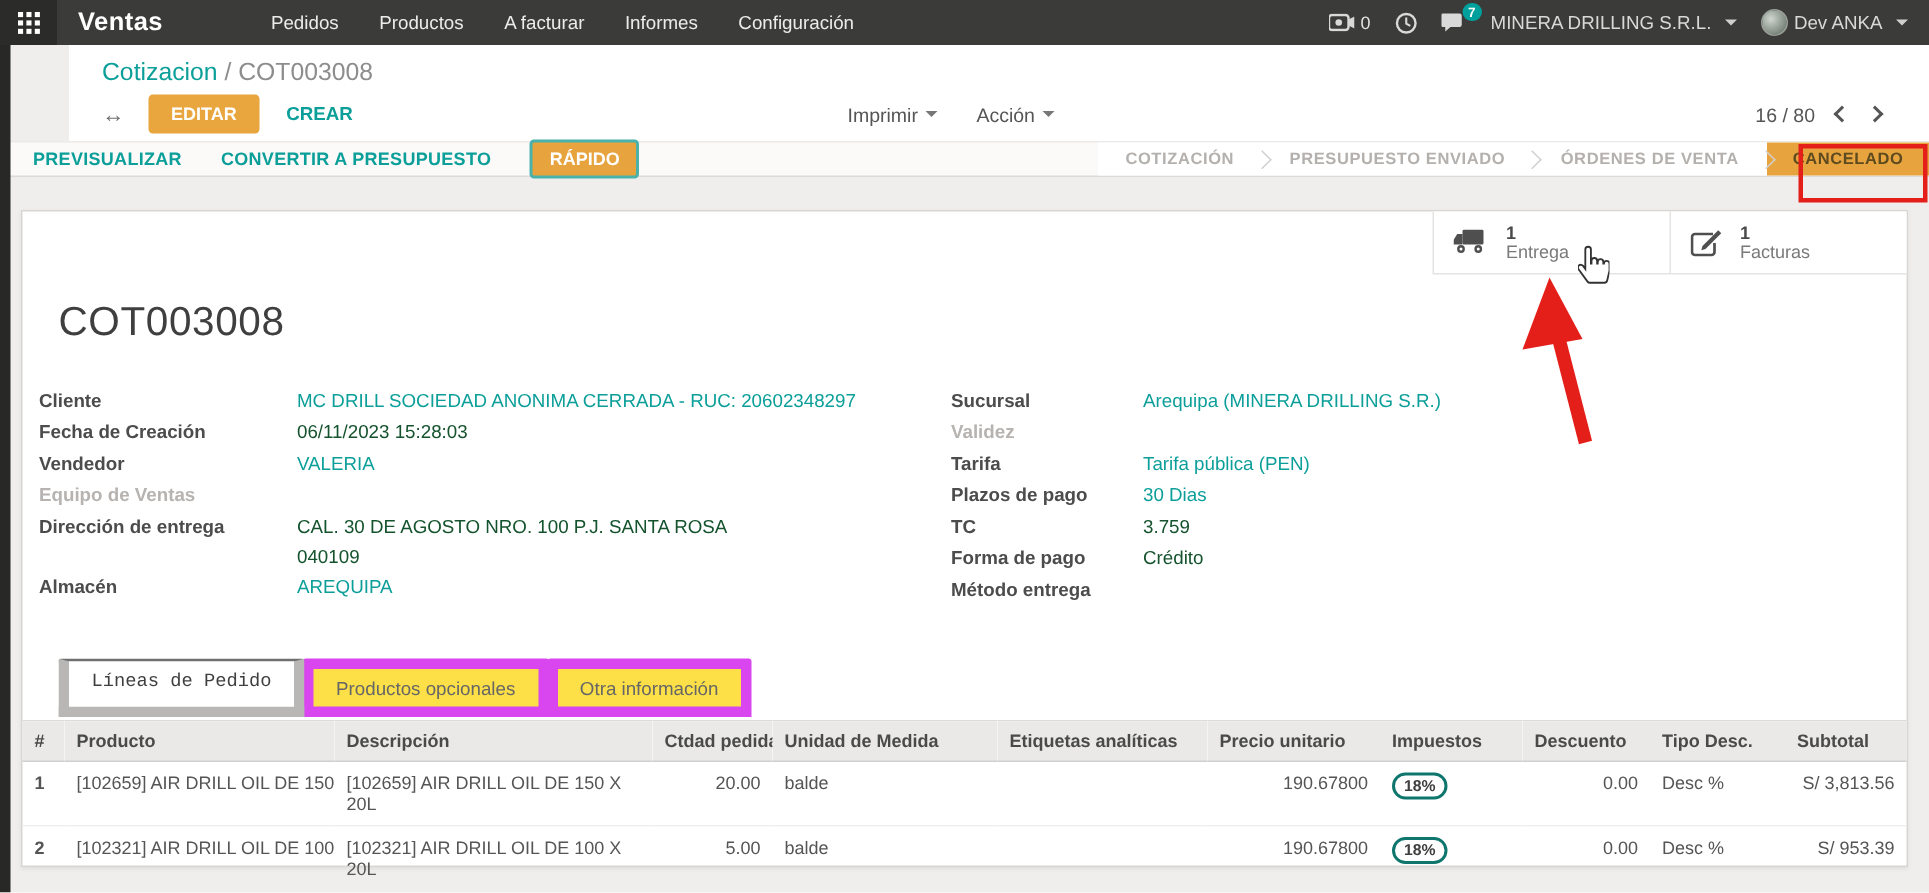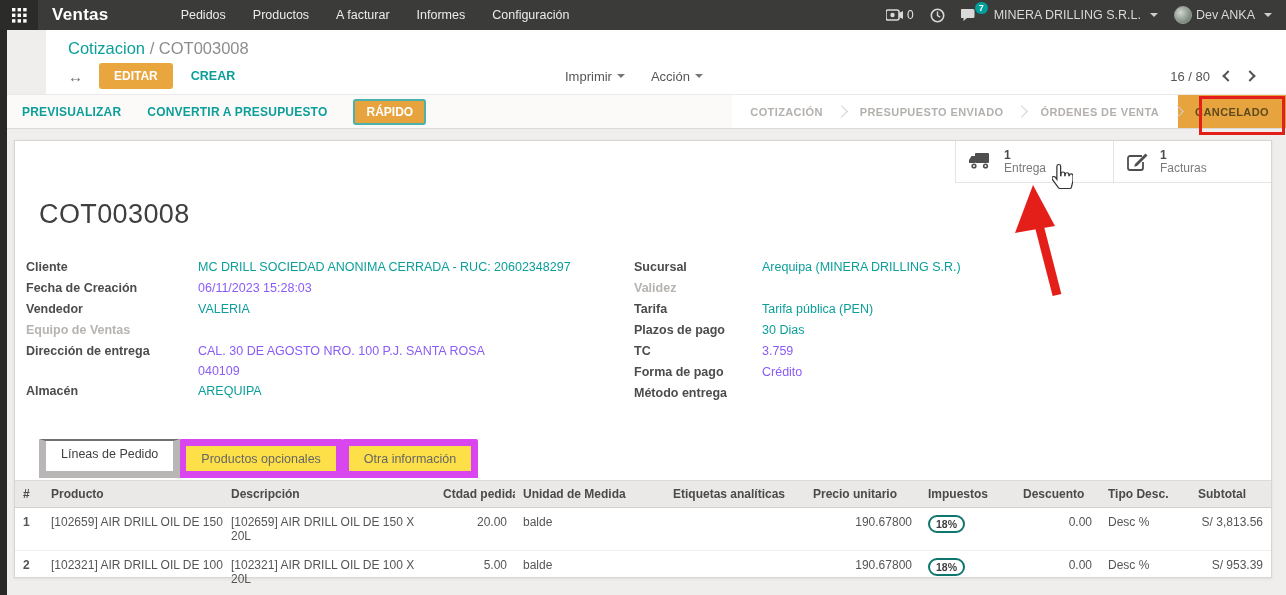--- a/index.html
+++ b/index.html
@@ -34,21 +34,21 @@
   .btn-create { background:none; border:none; color:#0c9f9a; font-weight:bold; font-size:12.5px; margin-left:18px; cursor:pointer; font-family:inherit; }
   .cp-middle { position:absolute; left:497px; display:flex; gap:26px; }
   .dd { font-size:13px; color:#555; cursor:pointer; display:flex; align-items:center; }
   .dd .caret { border-top-color:#777; }
   .pager { position:absolute; right:22px; display:flex; align-items:center; gap:14px; color:#555; font-size:13px; }
   .chev { width:8px; height:8px; border-top:2px solid #555; border-right:2px solid #555; display:inline-block; cursor:pointer; }
   .chev.left  { transform:rotate(-135deg); }
   .chev.right { transform:rotate(45deg); }
 
   
-  .statusbar { height:35px; background:#fbfaf9; border-top:1px solid #eceae8; border-bottom:1px solid #dcdad8; display:flex; align-items:stretch; position:relative; z-index:10; }
+  .statusbar { height:24px; background:#fbfaf9; border-top:1px solid #eceae8; border-bottom:1px solid #dcdad8; display:flex; align-items:stretch; position:relative; z-index:10; }
   .sb-left { display:flex; align-items:center; gap:26px; padding-left:22px; }
   .sb-link { background:none; border:none; color:#0c9f9a; font-weight:bold; font-size:12px; cursor:pointer; font-family:inherit; letter-spacing:.2px; }
   .btn-quick { background:#e7a43e; border:2px solid #4ab1ab; color:#fff; font-weight:bold; font-size:12px; padding:4px 11px; border-radius:3px; cursor:pointer; font-family:inherit; }
   .pipeline { margin-left:auto; display:flex; align-items:stretch; background:#fff; }
   .state { display:flex; align-items:center; padding:0 18px; font-size:11px; font-weight:bold; color:#b3b0ad; letter-spacing:.4px; cursor:pointer; }
   .state-sep { align-self:center; width:9px; height:9px; border-top:1px solid #d2d0ce; border-right:1px solid #d2d0ce; transform:rotate(45deg); margin:0 -4px; }
   .state.active { background:#e7a43e; color:#5d4a1f; padding:0 17px; }
 
   
   .sheet { position:absolute; left:14px; top:140px; width:1258px; height:438px; background:#fff; border:1px solid #d8d6d4;
@@ -61,28 +61,28 @@
 
   .doc-title { padding:58px 0 0 24px; font-size:27px; color:#3f3f3f; letter-spacing:.4px; }
 
   .fields { display:flex; padding:27px 16px 0 11px; }
   .fcol-left  { width:608px; }
   .fcol-right { flex:1; }
   .frow { display:flex; min-height:21px; align-items:flex-start; font-size:12.5px; line-height:20px; }
   .flabel { width:172px; font-weight:bold; color:#4c4c4c; flex:none; }
   .fcol-right .flabel { width:128px; }
   .flabel.muted { color:#b6b3b0; }
-  .fvalue { color:#8b5cf6; }
+  .fvalue { color:#14532d; }
   .fvalue.link { color:#0c9f9a; cursor:pointer; }
   .fvalue .line2 { display:block; }
 
   
   .tabbar { display:flex; margin:35px 0 0 24px; }
   .tab { padding:6px 15px 5px; font-size:12.5px; color:#666; background:#fde047; border:7px solid #d946ef; margin-right:-1px; cursor:pointer; border-radius:2px 2px 0 0; }
-  .tab.active { background:#fff; color:#3f3f3f; border-color:#b9b7b5; border-top:2px solid #6f6f6f; position:relative; z-index:2; }
+  .tab.active { background:#fff; color:#3f3f3f; border-color:#b9b7b5; border-top:2px solid #6f6f6f; position:relative; z-index:2;font-family:Liberation Mono, monospace; }
 
   
   table.lines { width:100%; border-collapse:collapse; font-size:12px; color:#555; table-layout:fixed; margin-top:2px; }
   .lines thead th { background:#eae9e8; font-weight:bold; color:#4a4a4a; text-align:left; padding:6px 8px; border-bottom:1px solid #d2d0ce; border-top:1px solid #dddbd9; white-space:nowrap; overflow:hidden; }
   .lines td { padding:7px 8px; vertical-align:top; border-bottom:1px solid #f0efee; overflow:hidden; }
   .num  { text-align:right; }
   th.num { text-align:right; }
   .cell-trunc { white-space:nowrap; text-overflow:clip; }
   .tax-pill { display:inline-block; border:2px solid #0f766e; border-radius:10px; padding:0 6px; font-size:10.5px; font-weight:bold; color:#3f3f3f; background:#fff; line-height:14px; }
   tr.line-row { cursor:pointer; }

